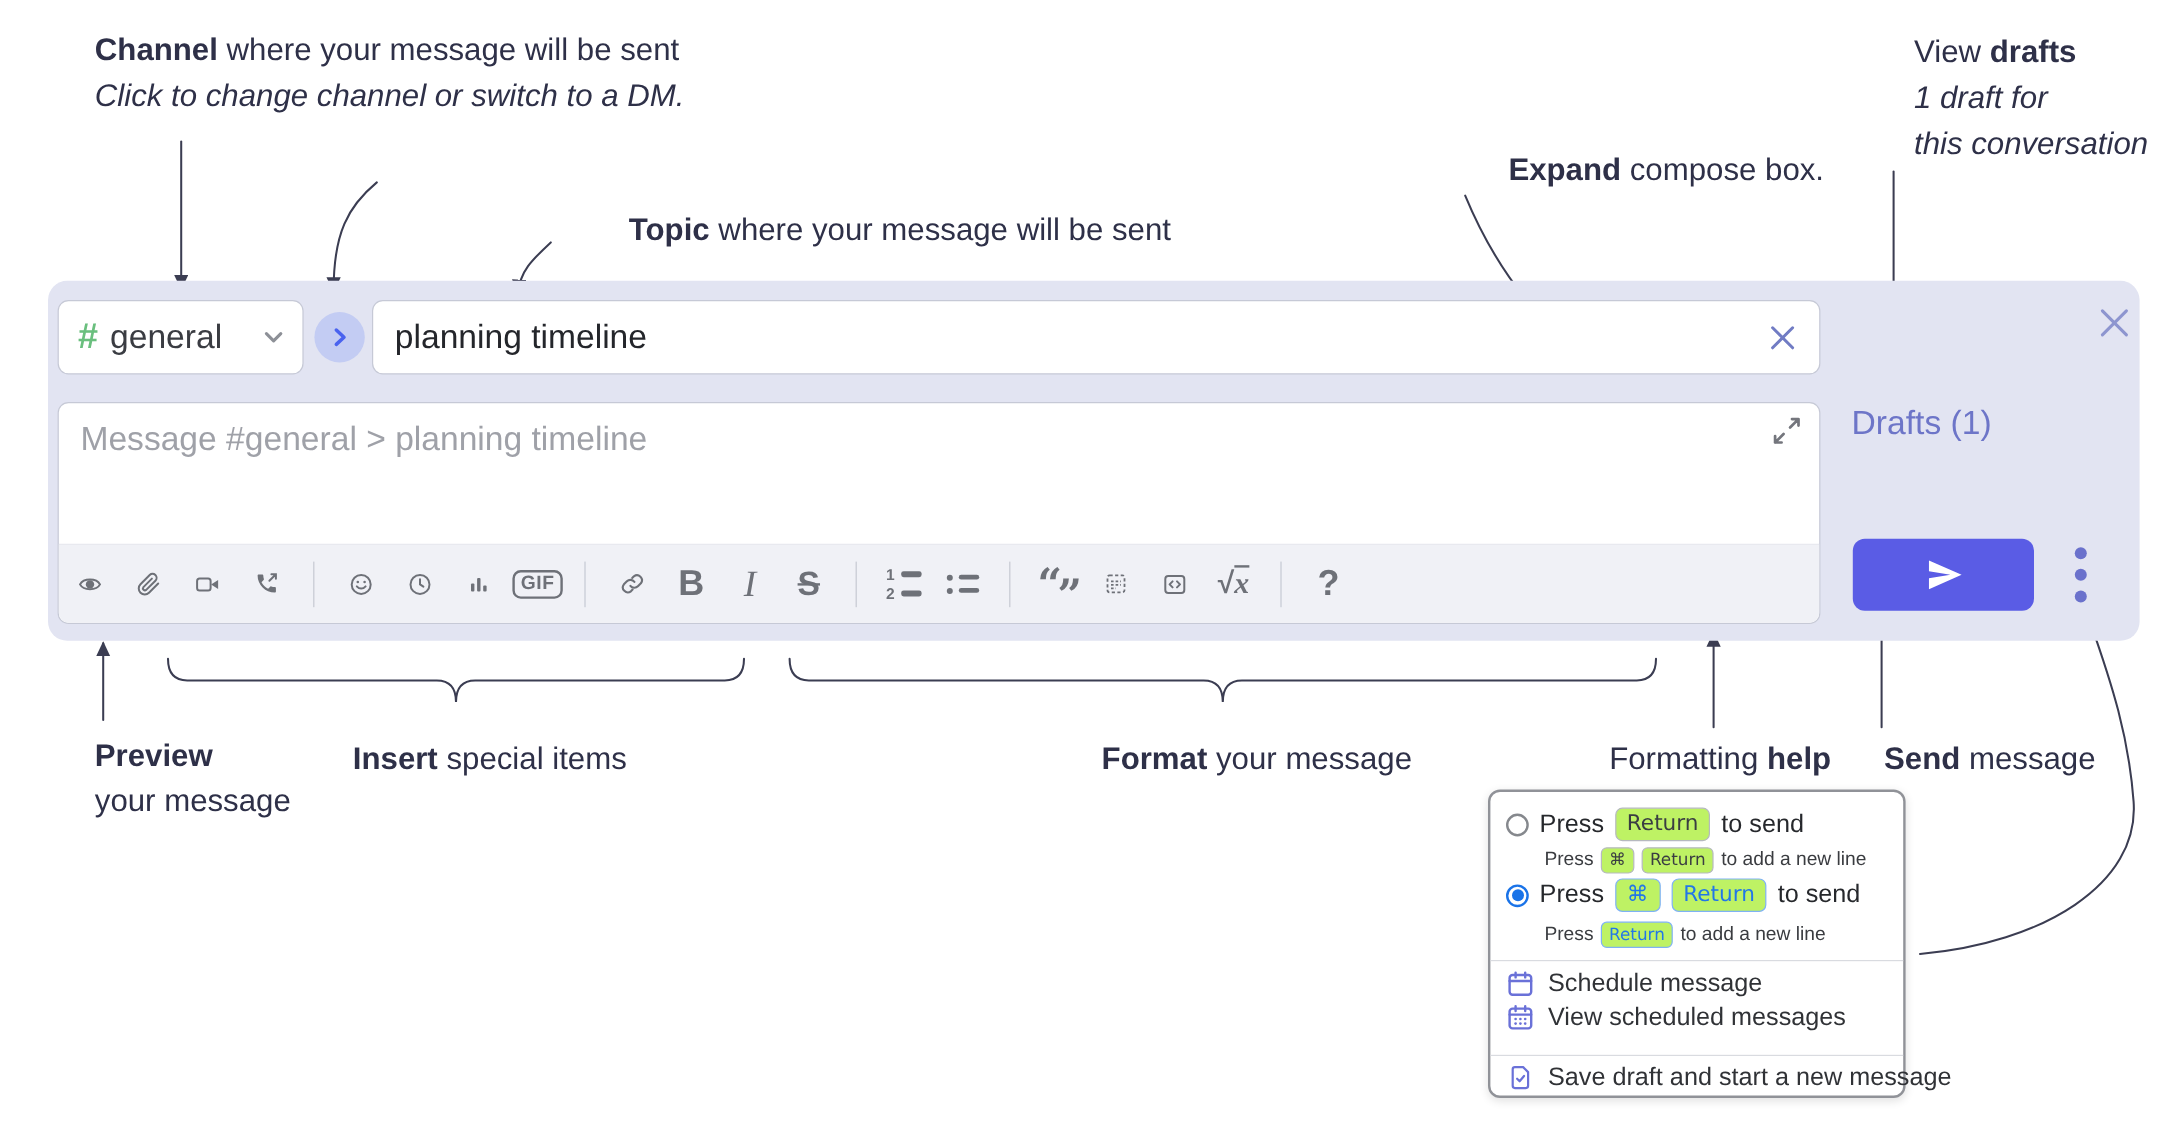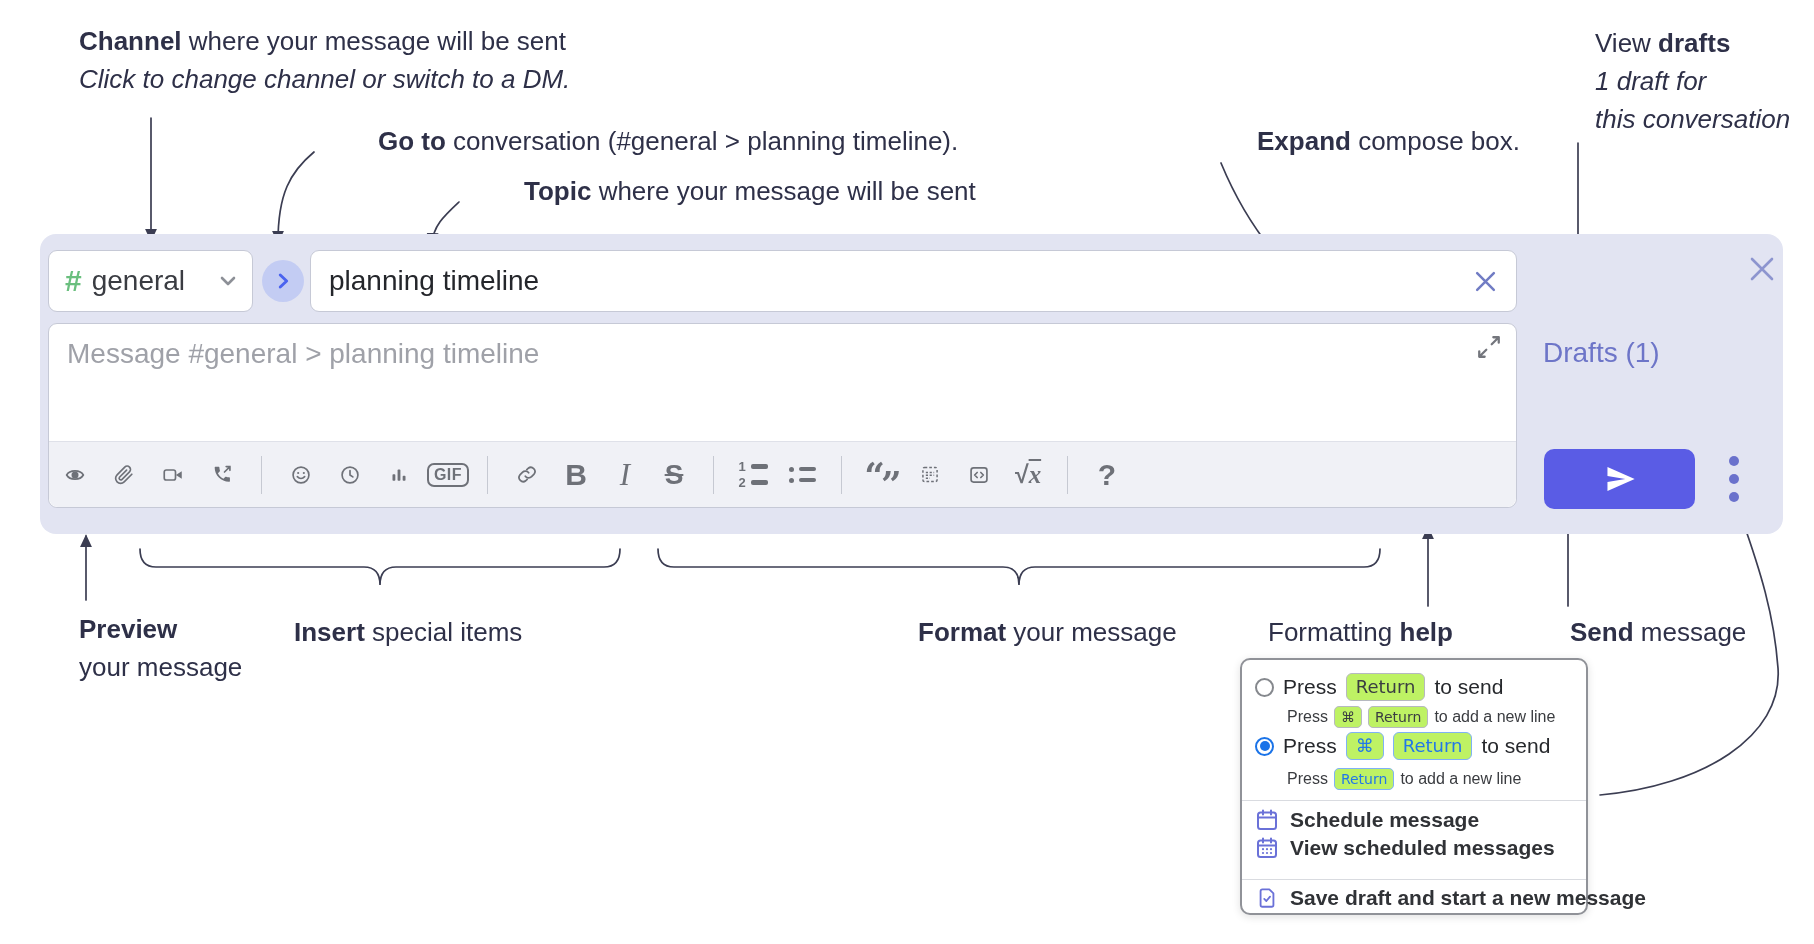--- a/index.html
+++ b/index.html
@@ -14,21 +14,21 @@
   .overlay{position:absolute;left:0;top:0;pointer-events:none;}
   
   .compose{left:40px;top:234px;width:1743px;height:300px;background:#e2e4f2;border-radius:16px;}
   .box{background:#ffffff;border:1px solid #c6c9d6;border-radius:9px;box-sizing:border-box;}
   .pill{left:48px;top:250px;width:205px;height:62px;display:flex;align-items:center;padding:0 12px 0 16px;gap:10px;}
   .hash{color:#6abf7e;font-weight:700;font-size:30px;}
   .pill-name{font-size:28px;color:#3a3c42;flex:1;}
   .circle-btn{left:262px;top:260px;width:42px;height:42px;border-radius:50%;background:#c3ccf3;display:flex;align-items:center;justify-content:center;}
   .topic{left:310px;top:250px;width:1207px;height:62px;display:flex;align-items:center;padding:0 18px;}
   .topic-text{font-size:28px;color:#24262b;flex:1;}
-  .msgbox{left:48px;top:323px;width:1469px;height:185px;text-align:center;}
+  .msgbox{left:48px;top:335px;width:1469px;height:185px;text-align:center;}
   .placeholder{position:absolute;left:18px;top:14px;font-size:28px;color:#9fa1a8;}
   .expand-ic{position:absolute;right:14px;top:10px;}
   .toolbar{position:absolute;left:0;bottom:0;width:100%;height:66px;background:#f0f1f6;border-top:1px solid #dfe1e9;
            border-radius:0 0 9px 9px;display:flex;align-items:center;padding:0 0 0 16px;gap:29px;box-sizing:border-box;}
   .tool{width:20px;height:40px;display:flex;align-items:center;justify-content:center;color:#6e7178;flex:0 0 auto;}
   .tb-div{width:1px;height:38px;background:#c6c9d2;flex:0 0 auto;}
   .glyph-b{font-weight:700;font-size:30px;}
   .glyph-i{font-family:"Liberation Serif",serif;font-style:italic;font-size:31px;}
   .glyph-s{font-size:28px;font-weight:700;text-decoration:line-through;}
   .gifbox{border:2.5px solid #6e7178;border-radius:7px;padding:1px 5px;font-size:16px;font-weight:700;letter-spacing:.5px;}
@@ -50,21 +50,21 @@
   .prow{position:absolute;left:13px;display:flex;align-items:center;gap:9px;font-size:21px;color:#26282c;white-space:nowrap;}
   .psub{position:absolute;left:45px;display:flex;align-items:center;gap:6px;font-size:16px;color:#3a3c40;white-space:nowrap;}
   .kbd{display:inline-block;border:1.5px solid #b6b9c0;border-radius:6px;background:#bef264;padding:0 9px;
        font-size:18px;line-height:26px;color:#3a3d42;font-family:"DejaVu Sans",sans-serif;}
   .kbd.sm{font-size:14px;line-height:20px;padding:0 6px;border-radius:5px;}
   .kbd.blue{border-color:#7fb2f5;color:#2277e8;}
   .radio{width:19px;height:19px;border:2px solid #85888d;border-radius:50%;box-sizing:border-box;flex:0 0 auto;position:relative;}
   .radio.sel{border-color:#1a73e8;}
   .radio.sel::after{content:"";position:absolute;left:2.5px;top:2.5px;width:10px;height:10px;border-radius:50%;background:#1a73e8;}
   .pdivider{position:absolute;left:0;width:100%;height:1px;background:#d9dbe0;}
-  .pmenu-item{position:absolute;left:13px;display:flex;align-items:flex-start;gap:11px;font-size:21px;color:#303236;white-space:nowrap;font-weight:bold;}
+  .pmenu-item{position:absolute;left:13px;display:flex;align-items:flex-start;gap:11px;font-size:21px;color:#303236;white-space:nowrap;}
   .pmi-ic{width:24px;height:24px;color:#6a71d8;flex:0 0 auto;display:flex;align-items:center;justify-content:center;}
 </style>
 </head>
 <body>
 
 <div class="canvas">
 
   <svg class="overlay" width="1814" height="944" viewBox="0 0 1814 944">
     <defs>
       <marker id="arr" markerWidth="9" markerHeight="9" refX="6.5" refY="3.5" orient="auto">
@@ -84,23 +84,20 @@
       <path d="M140,549 Q140,567 156,567 L364,567 Q380,567 380,585 Q380,567 396,567 L604,567 Q620,567 620,549"></path>
       <path d="M658,549 Q658,567 674,567 L1003,567 Q1019,567 1019,585 Q1019,567 1035,567 L1364,567 Q1380,567 1380,549"></path>
     </g>
   </svg>
 
   <div class="abs ann" style="left:35px;top:22px;">
     <div><b>Channel</b><span> where your message will be sent</span></div>
     <div class="it">Click to change channel or switch to a DM.</div>
   </div>
 
-  <div class="abs ann" style="left:334px;top:122px;">
-    <b>Go to</b><span> conversation (#general &gt; planning timeline).</span>
-  </div>
 
   <div class="abs ann" style="left:480px;top:172px;">
     <b>Topic</b><span> where your message will be sent</span>
   </div>
 
   <div class="abs ann" style="left:1213px;top:122px;">
     <b>Expand</b><span> compose box.</span>
   </div>
 
   <div class="abs ann" style="left:1551px;top:24px;">
@@ -286,21 +283,21 @@
   </div>
 
   <div class="abs ann" style="left:874px;top:613px;">
     <b>Format</b><span> your message</span>
   </div>
 
   <div class="abs ann" style="left:250px;top:613px;">
     <b>Insert</b><span> special items</span>
   </div>
 
-  <div class="abs ann" style="left:1224px;top:613px;">
+  <div class="abs ann" style="left:1297px;top:613px;">
     <span>Formatting </span><b>help</b>
   </div>
 
   <div class="abs ann" style="left:1526px;top:613px;">
     <b>Send</b><span> message</span>
   </div>
 
 
   <div class="abs popup">
     <div class="prow" style="top:13px;">

